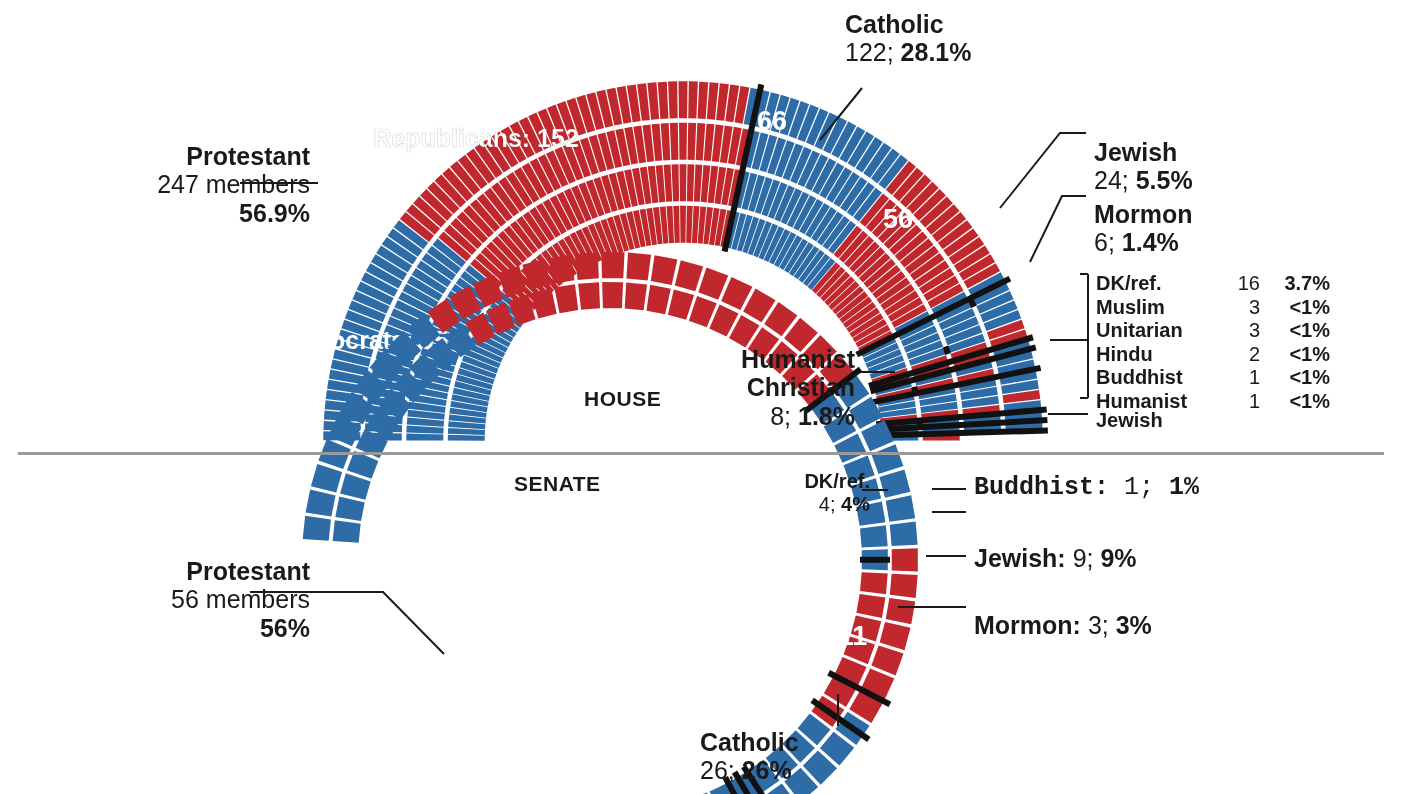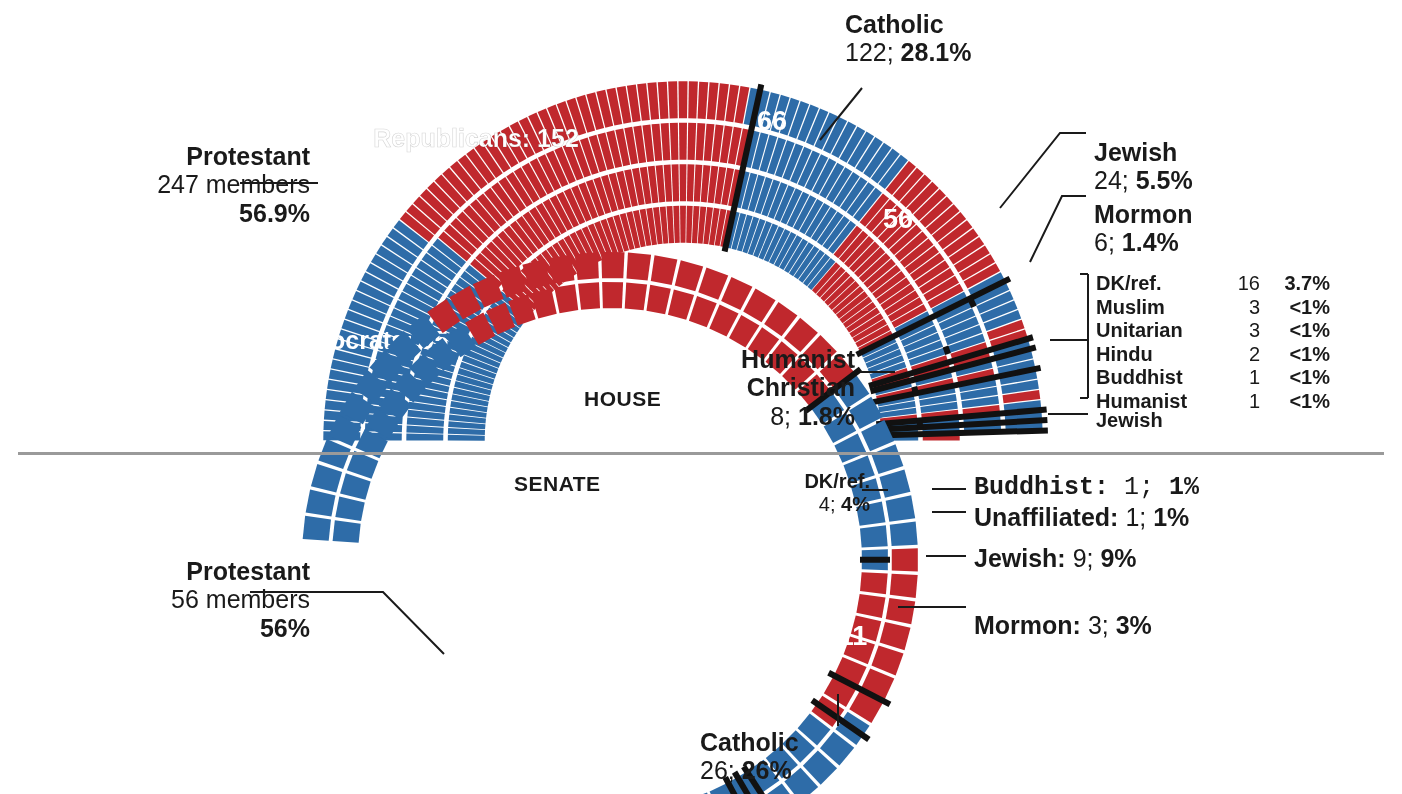--- a/index.html
+++ b/index.html
@@ -708,23 +708,20 @@
 
   <div class="lbl small t-right" style="left:700px;top:470px;width:170px;">
     <div class="b">DK/ref.</div>
     <div><span class="n">4; </span><span class="b">4%</span></div>
   </div>
 
   <div class="lbl big t-left" style="left:974px;top:474px;font-family:Liberation Mono, monospace;">
     <span class="b">Buddhist: </span><span class="n">1; </span><span class="b">1%</span>
   </div>
 
-  <div class="lbl big t-left" style="left:974px;top:503px;">
-    <span class="b">Unaffiliated: </span><span class="n">1; </span><span class="b">1%</span>
-  </div>
 
   <div class="lbl big t-left" style="left:974px;top:544px;">
     <span class="b">Jewish: </span><span class="n">9; </span><span class="b">9%</span>
   </div>
 
   <div class="lbl big t-left" style="left:974px;top:595px;margin-top:16px;">
     <span class="b">Mormon: </span><span class="n">3; </span><span class="b">3%</span>
   </div>
 
   <div class="lbl big t-center" style="left:700px;top:728px;width:250px;">

